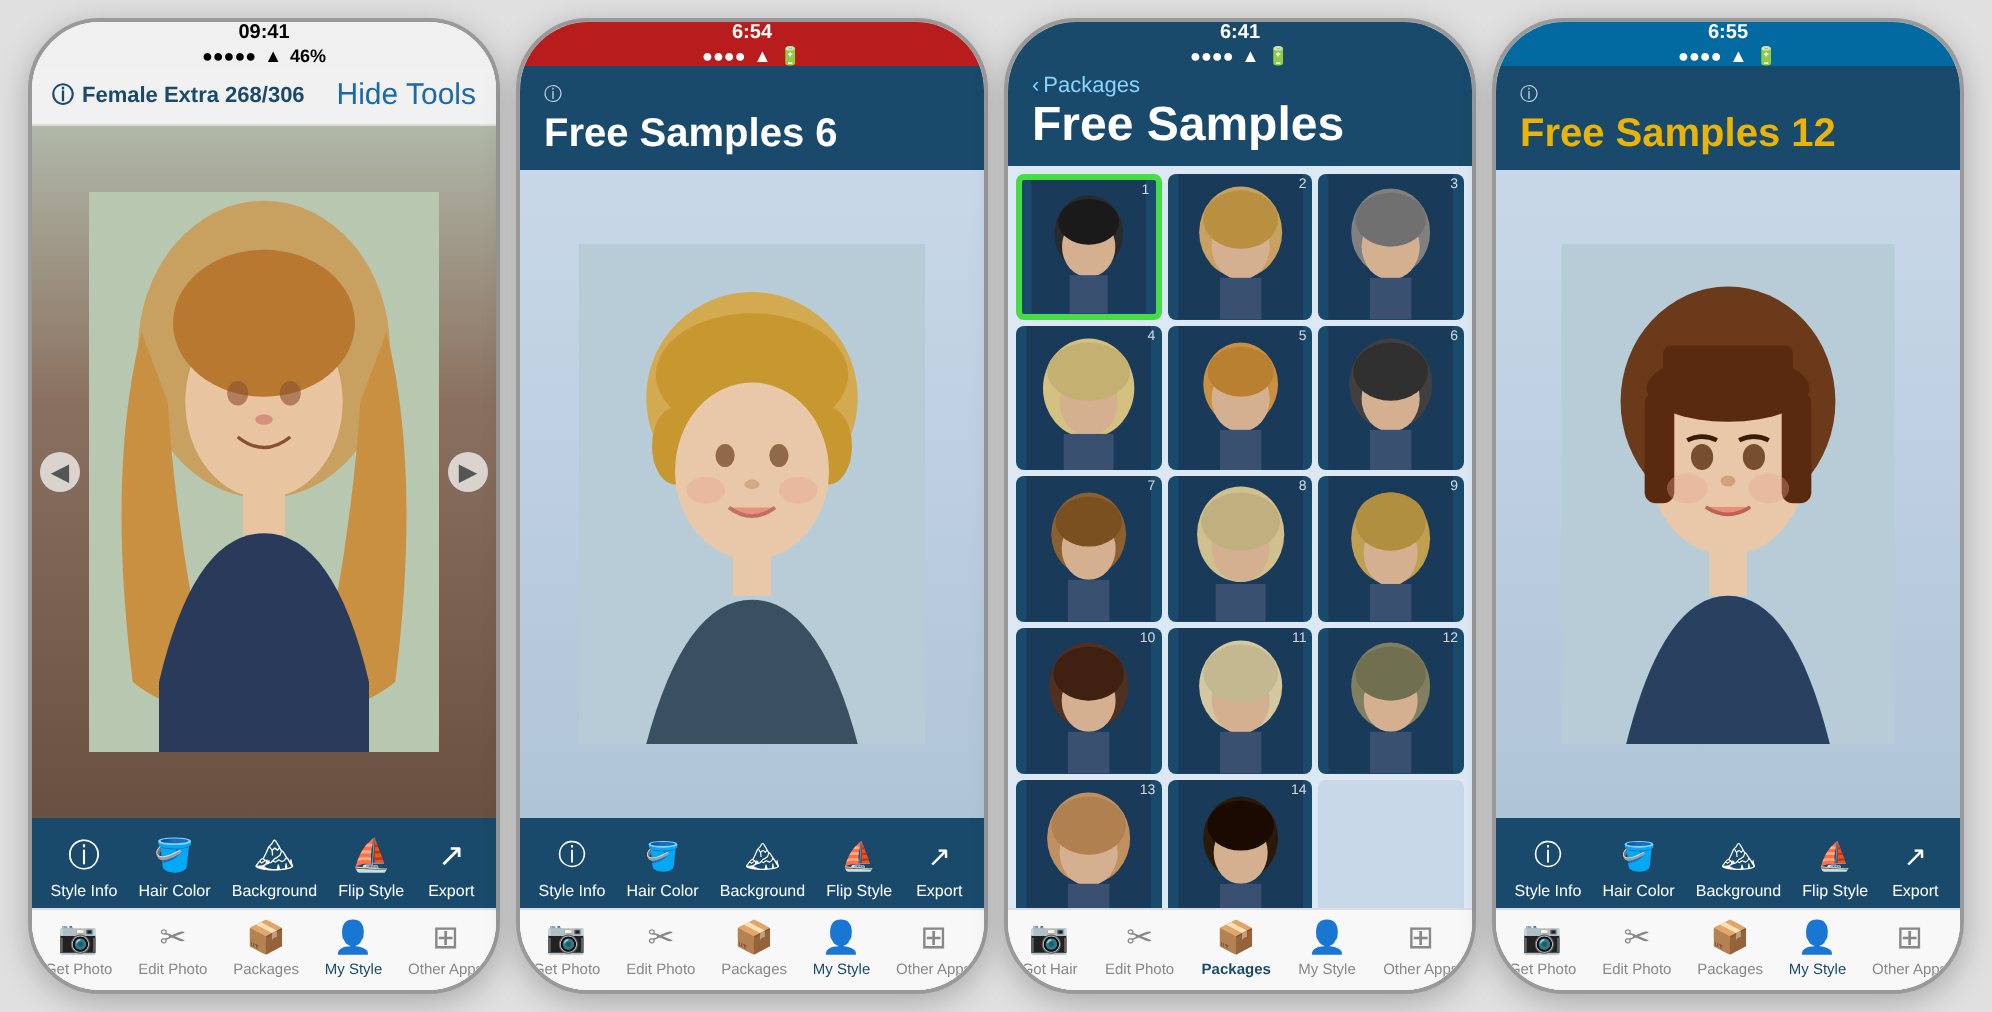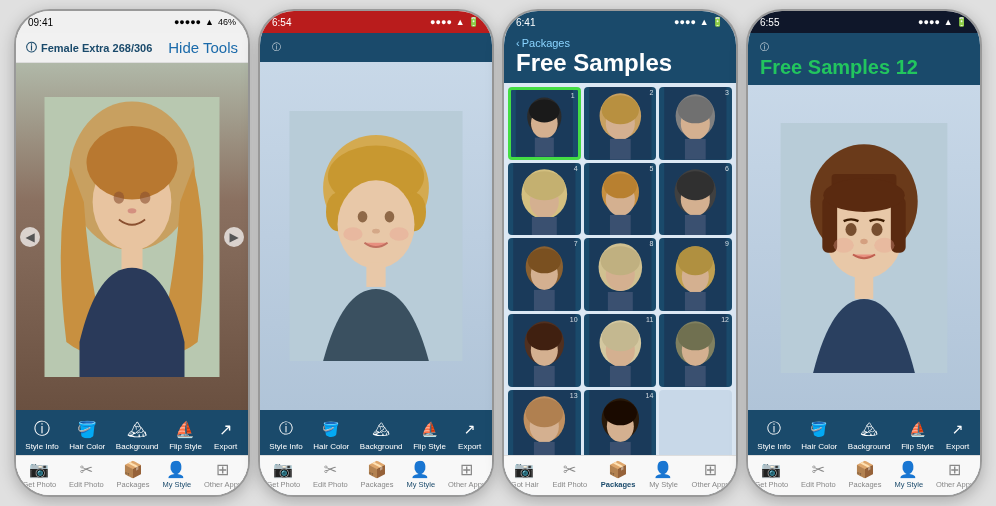--- a/index.html
+++ b/index.html
@@ -37,22 +37,23 @@
     }
     
     .status-bar {
       height: 22px;
       background: #f0f0f0;
       display: flex;
       align-items: center;
       justify-content: space-between;
       padding: 0 12px;
       font-size: 10px;
-      font-weight: 400;
+      font-weight: 700;
       flex-shrink: 0;
+      flex-direction: column;
     }
     .status-bar.dark {
       background: #1a4a6b;
       color: #fff;
     }
     .status-icons {
       display: flex;
       gap: 4px;
       align-items: center;
       font-size: 9px;
@@ -322,21 +323,21 @@
       color: #888;
     }
     .phone3 .bottom-tab.active { color: #1a4a6b; }
     .phone3 .packages-active {
       color: #1a4a6b;
       font-weight: 600;
     }
 
     
     .phone4 .status-bar {
-      background: #0f172a;
+      background: #0369a1;
       color: #fff;
     }
     .phone4 .app-content {
       flex: 1;
       display: flex;
       flex-direction: column;
       background: #e8f0f8;
       overflow: hidden;
     }
     .phone4 .header {
@@ -348,21 +349,21 @@
       align-items: center;
       gap: 4px;
       font-size: 9px;
       opacity: 0.8;
       color: #fff;
       margin-bottom: 2px;
     }
     .phone4 .header-title {
       font-size: 20px;
       font-weight: 700;
-      color: #22c55e;
+      color: #eab308;
     }
     .phone4 .photo-area {
       flex: 1;
       background: linear-gradient(180deg, #c8d8e8 0%, #b0c4d8 100%);
       display: flex;
       align-items: center;
       justify-content: center;
       overflow: hidden;
     }
     .phone4 .toolbar {
@@ -511,20 +512,21 @@
         <span>●●●●</span>
         <span>▲</span>
         <span>🔋</span>
       </div>
     </div>
     <div class="app-content">
       <div class="header">
         <div class="header-info">
           <span>ⓘ</span>
         </div>
+        <div class="header-title">Free Samples 6</div>
       </div>
       <div class="photo-area">
         <svg viewBox="0 0 180 260" width="180" height="250">
           <rect width="180" height="260" fill="#b8ccd8"></rect>
 
           <ellipse cx="90" cy="80" rx="55" ry="55" fill="#d4aa50"></ellipse>
           <ellipse cx="90" cy="110" rx="42" ry="50" fill="#e8c890"></ellipse>
           <ellipse cx="90" cy="68" rx="50" ry="32" fill="#c89830"></ellipse>
 
           <ellipse cx="50" cy="105" rx="12" ry="20" fill="#c89830"></ellipse>

